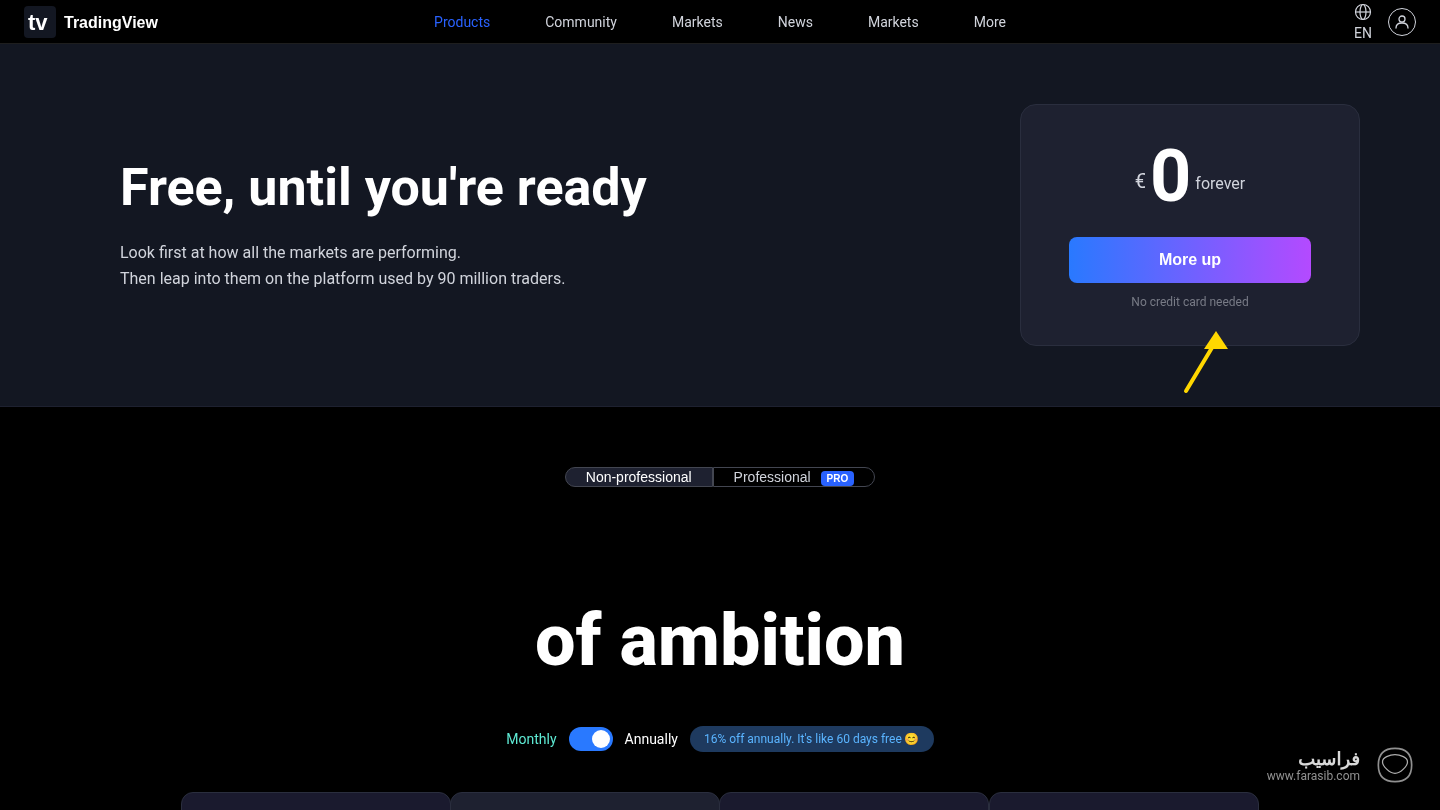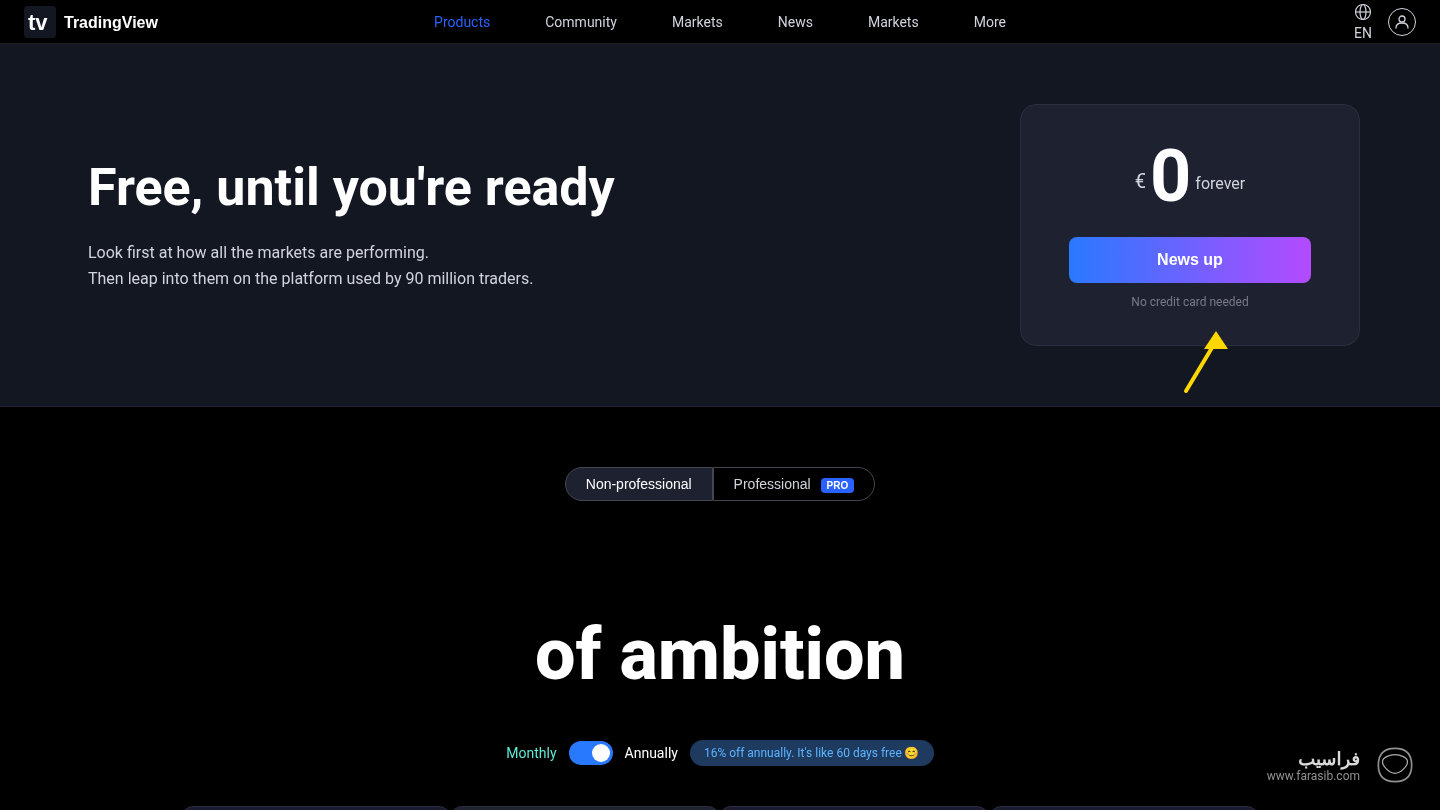--- a/index.html
+++ b/index.html
@@ -83,21 +83,21 @@
       border-radius: 50%;
       display: flex;
       align-items: center;
       justify-content: center;
       cursor: pointer;
     }
 
     
     .hero {
       background: #131722;
-      padding: 60px 80px 60px 88px;
+      padding: 60px 80px 60px 120px;
       display: flex;
       align-items: center;
       justify-content: space-between;
       min-height: 290px;
     }
 
     .hero-text h1 {
       font-size: 52px;
       font-weight: 700;
       color: #fff;
@@ -184,21 +184,21 @@
     }
 
     .plan-tabs {
       display: flex;
       justify-content: center;
       gap: 0;
       margin-bottom: 40px;
     }
 
     .plan-tab {
-      padding: 8px 20px;
+      padding: 1px 20px;
       border: 1px solid #434651;
       font-size: 14px;
       color: #d1d4dc;
       cursor: pointer;
       background: transparent;
     }
 
     .plan-tab.active {
       background: #1e2130;
       color: #fff;
@@ -391,21 +391,21 @@
     <p>Look first at how all the markets are performing.</p>
     <p>Then leap into them on the platform used by 90 million traders.</p>
   </div>
 
   <div class="free-card">
     <div class="price-row">
       <span class="price-currency">€</span>
       <span class="price-amount">0</span>
       <span class="price-period">forever</span>
     </div>
-    <button class="signup-btn">News up</button>
+    <button class="signup-btn">More up</button>
     <div class="no-card-text">No credit card needed</div>
 
     
     <div class="arrow-annotation">
       <svg width="80" height="80" viewBox="0 0 80 80" fill="none" xmlns="http://www.w3.org/2000/svg">
         <line x1="20" y1="70" x2="50" y2="20" stroke="#FFD700" stroke-width="4" stroke-linecap="round"></line>
         <polygon points="50,10 38,28 62,28" fill="#FFD700"></polygon>
       </svg>
     </div>
   </div>

